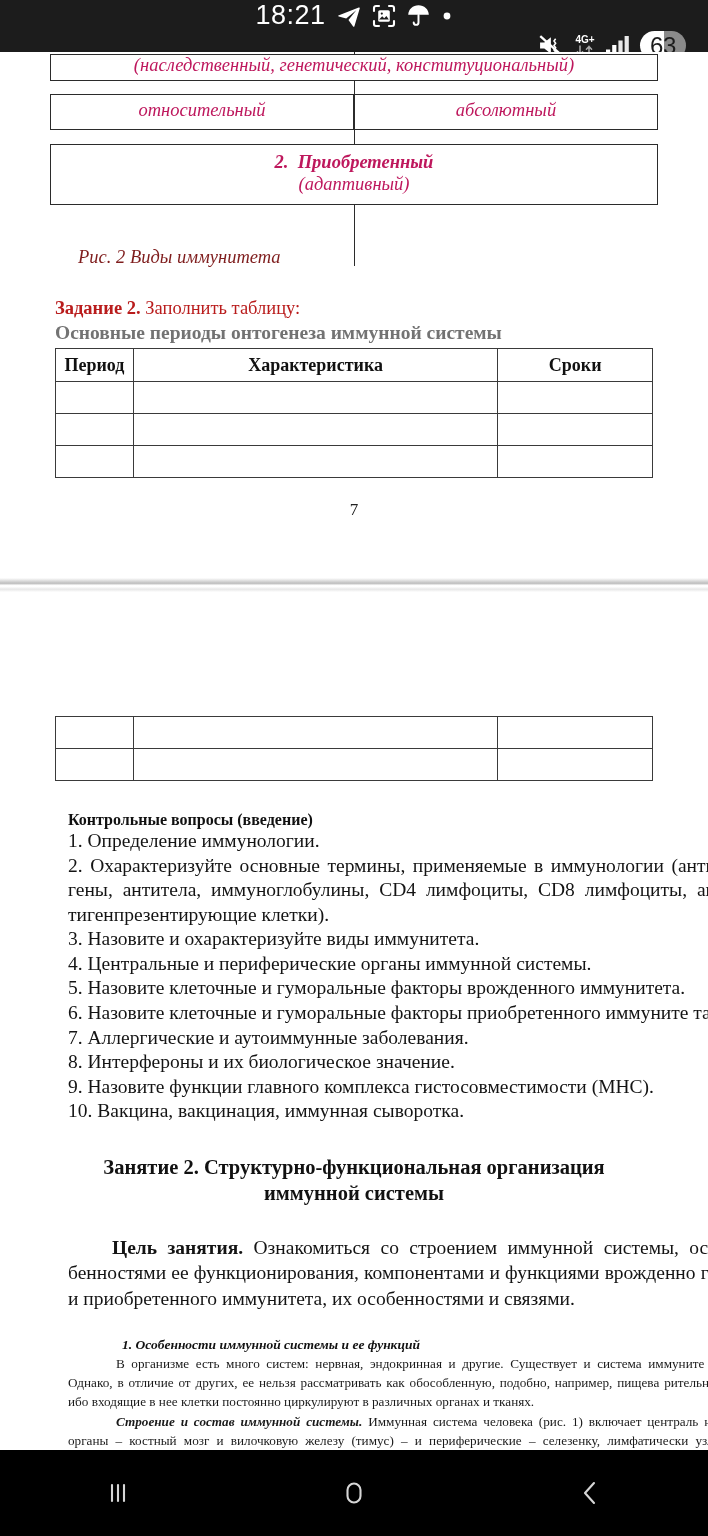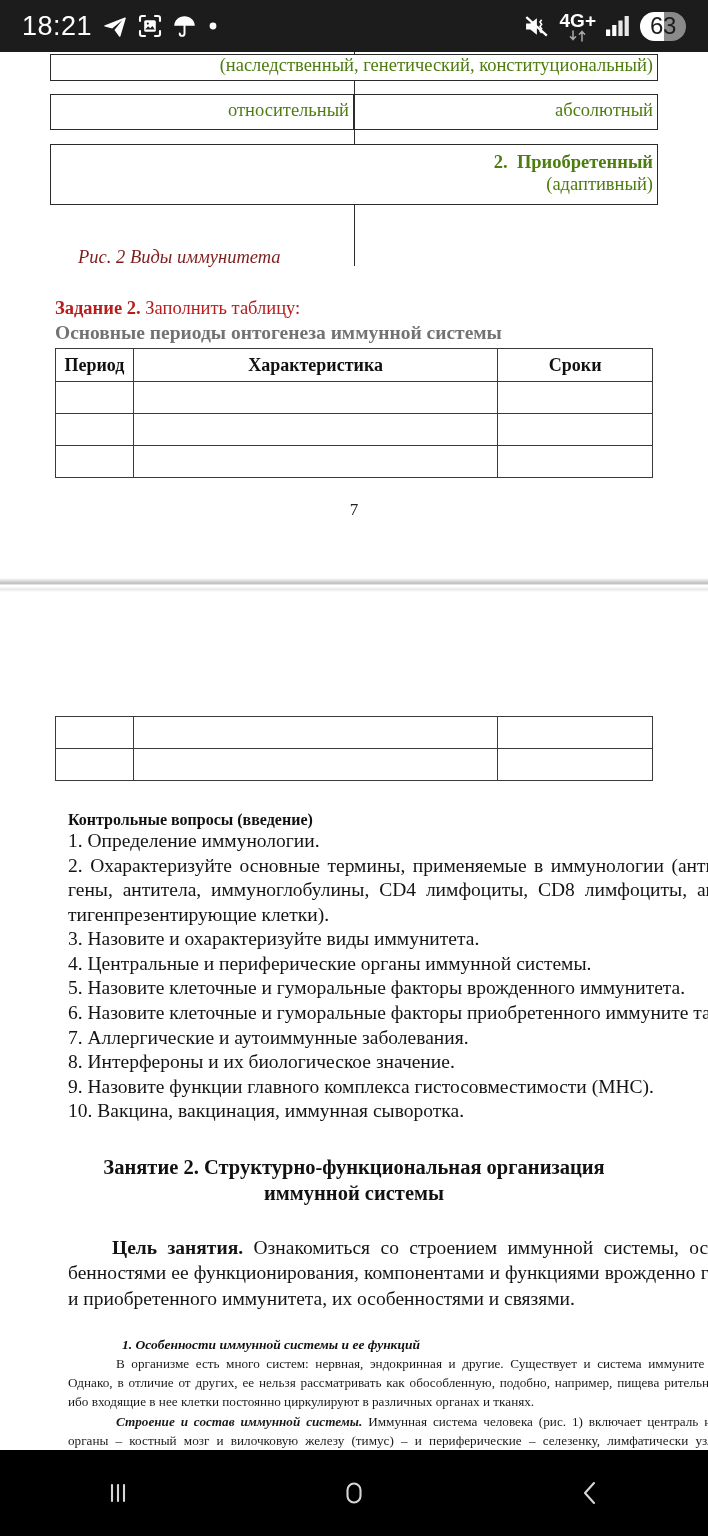--- a/index.html
+++ b/index.html
@@ -10,20 +10,21 @@
     overflow: hidden;
   }
 
   
   .statusbar {
     position: absolute; top: 0; left: 0;
     width: 708px; height: 52px;
     background: #1c1c1c;
     display: flex; align-items: center;
     padding: 0 22px;
+    flex-direction: column;
   }
   .sb-left { display: flex; align-items: center; gap: 10px; }
   .sb-time {
     color: #ffffff; font-family: "Liberation Sans", sans-serif;
     font-size: 27px; font-weight: 400; letter-spacing: 0.5px;
   }
   .sb-right { margin-left: auto; display: flex; align-items: center; gap: 9px; }
   .sb-ico { display: block; }
   .battery {
     position: relative;
@@ -53,25 +54,25 @@
     background: linear-gradient(to bottom,
        #ffffff 0%, #d9d9d9 22%, #bdbdbd 38%, #fdfdfd 52%,
        #ffffff 62%, #e8e8e8 80%, #f6f6f6 94%, #ffffff 100%);
   }
   .page-b { height: 822px; }
 
   
   .diagram { position: relative; margin: 0 auto; width: 608px; padding-top: 2px; }
   .dbox {
     border: 1.4px solid #2b2b2b;
-    text-align: right;
+    text-align: center;
     font-size: 18.5px; line-height: 1.18;
-    color: #4d7c0f;
+    color: #be185d;
     background: #fff;
-    position: relative; z-index: 2;
+    position: relative; z-index: 2; font-style: italic;
   }
   .dbox.full { width: 608px; }
   .row2 { display: flex; width: 608px; position: relative; z-index: 2; }
   .row2 .dbox { width: 304px; }
   .dbox.pad1 { padding: 5px 4px 7px; }
   .dbox.pad2 { padding: 7px 4px 9px; }
   .dbox.cut  { padding: 0 4px 7px; height: 27px; overflow:hidden; }
   .dbox b { font-weight: 700; }
   .vline {
     position: absolute; left: 304px; top: 0; width: 1.4px;
@@ -197,21 +198,21 @@
 
   <div class="sb-right">
 
     <svg class="sb-ico" width="27" height="25" viewBox="0 0 26 24">
       <path d="M2 9.2h4.1L12.4 4v16L6.1 14.8H2z" fill="#fff"></path>
       <path d="M17 5.5l-1.6 2.2 1.6 2.1-1.6 2.2 1.6 2.1-1.6 2.2 1.6 2.1" stroke="#fff" stroke-width="1.5" fill="none"></path>
       <path d="M2.2 3 22 20.8" stroke="#fff" stroke-width="2.2"></path>
     </svg>
 
     <div style="display:flex;flex-direction:column;align-items:center;line-height:1;">
-      <span style="color:#fff;font-family:'Liberation Sans',sans-serif;font-size:19px;font-weight:700;">4G+</span>
+      <span style="color:#fff;font-family:'Liberation Sans',sans-serif;font-size:10px;font-weight:700;">4G+</span>
       <svg width="22" height="12" viewBox="0 0 22 12">
         <path d="M6 1v8M6 9.6 3.4 6.8M6 9.6 8.6 6.8" stroke="#aaa" stroke-width="1.5" fill="none" stroke-linecap="round"></path>
         <path d="M15 11V3M15 1.4 12.4 4.2M15 1.4 17.6 4.2" stroke="#aaa" stroke-width="1.5" fill="none" stroke-linecap="round"></path>
       </svg>
     </div>
 
     <svg class="sb-ico" width="26" height="24" viewBox="0 0 26 24">
       <rect x="1" y="15.5" width="4.2" height="6.5" fill="#fff"></rect>
       <rect x="7.2" y="11" width="4.2" height="11" fill="#fff"></rect>
       <rect x="13.4" y="6.5" width="4.2" height="15.5" fill="#e8e8e8"></rect>

